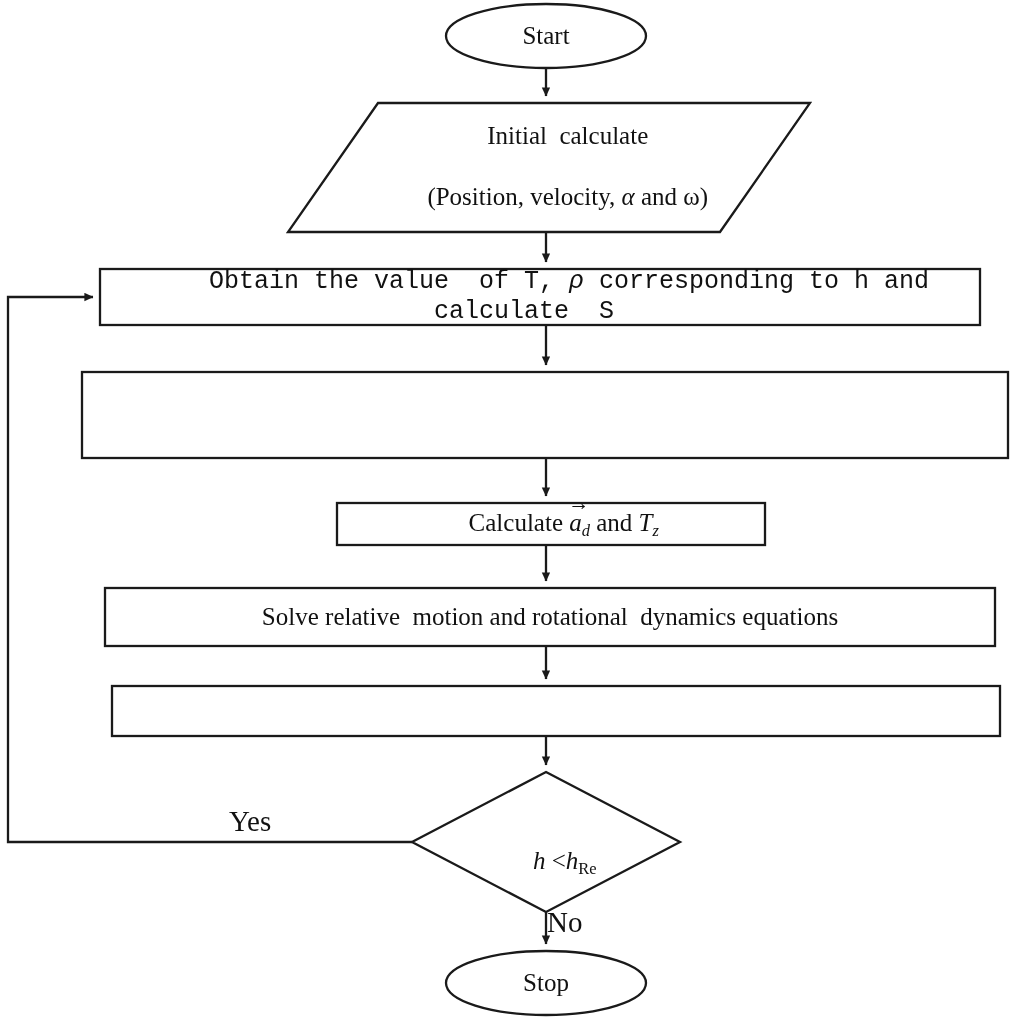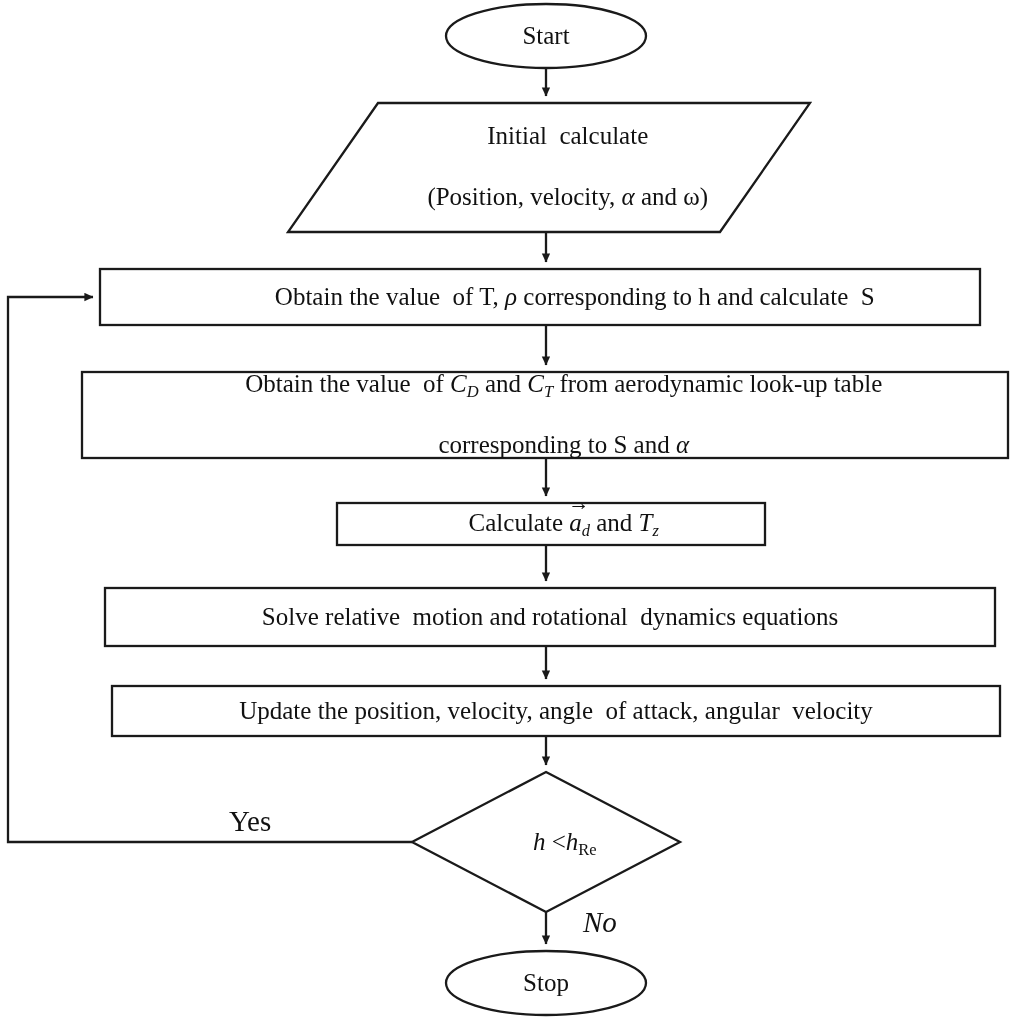--- a/index.html
+++ b/index.html
@@ -108,48 +108,41 @@
 
   <div class="node-label" style="left:446px; top:4px; width:200px; height:64px;">Start</div>
 
   <div class="node-label" style="left:299px; top:105px; width:500px; height:124px;">
     <div>
       <span>Initial  calculate</span><br>
       <span>(Position, velocity, </span><span class="it">α</span><span> and </span><span class="up">ω</span><span>)</span>
     </div>
   </div>
 
-  <div class="node-label" style="left:120px; top:269px; width:872px; height:56px;">
+  <div class="node-label" style="left:88px; top:269px; width:872px; height:56px;font-family:Liberation Mono, monospace;">
     <div>
       <span>Obtain the value  of T, </span><span class="it">ρ</span><span> corresponding to h and calculate  S</span>
     </div>
   </div>
 
-  <div class="node-label" style="left:86px; top:372px; width:918px; height:86px;">
-    <div>
-      <span>Obtain the value  of </span><span class="it"><span>C</span><sub>D</sub></span><span> and </span><span class="it"><span>C</span><sub>T</sub></span><span> from aerodynamic look-up table</span><br>
-      <span>corresponding to S and </span><span class="it">α</span>
-    </div>
-  </div>
 
   <div class="node-label" style="left:339px; top:501px; width:412px; height:44px;">
     <div>
       <span>Calculate </span><span class="vec"><span class="arrowhat">→</span><span>a</span><sub>d</sub></span><span> and </span><span class="it"><span>T</span><sub>z</sub></span>
     </div>
   </div>
 
   <div class="node-label" style="left:109px; top:588px; width:882px; height:58px;">Solve relative  motion and rotational  dynamics equations</div>
 
-  <div class="node-label" style="left:116px; top:686px; width:880px; height:50px;">Update the position, velocity, angle  of attack, angular  velocity</div>
 
-  <div class="node-label" style="left:446px; top:812px; width:200px; height:60px;">
+  <div class="node-label" style="left:446px; top:831px; width:200px; height:60px;">
     <div>
       <span class="it">h</span><span> &lt;</span><span class="it"><span>h</span><sub class="up">Re</sub></span>
     </div>
   </div>
 
   <div class="node-label" style="left:446px; top:951px; width:200px; height:64px;">Stop</div>
 
   <div class="edge-label" style="left:229px; top:805px;">Yes</div>
 
-  <div class="edge-label" style="left:583px; top:906px;font-style:italic;">No</div>
+  <div class="edge-label" style="left:547px; top:906px;">No</div>
 
 </div>
 
 </body></html>

